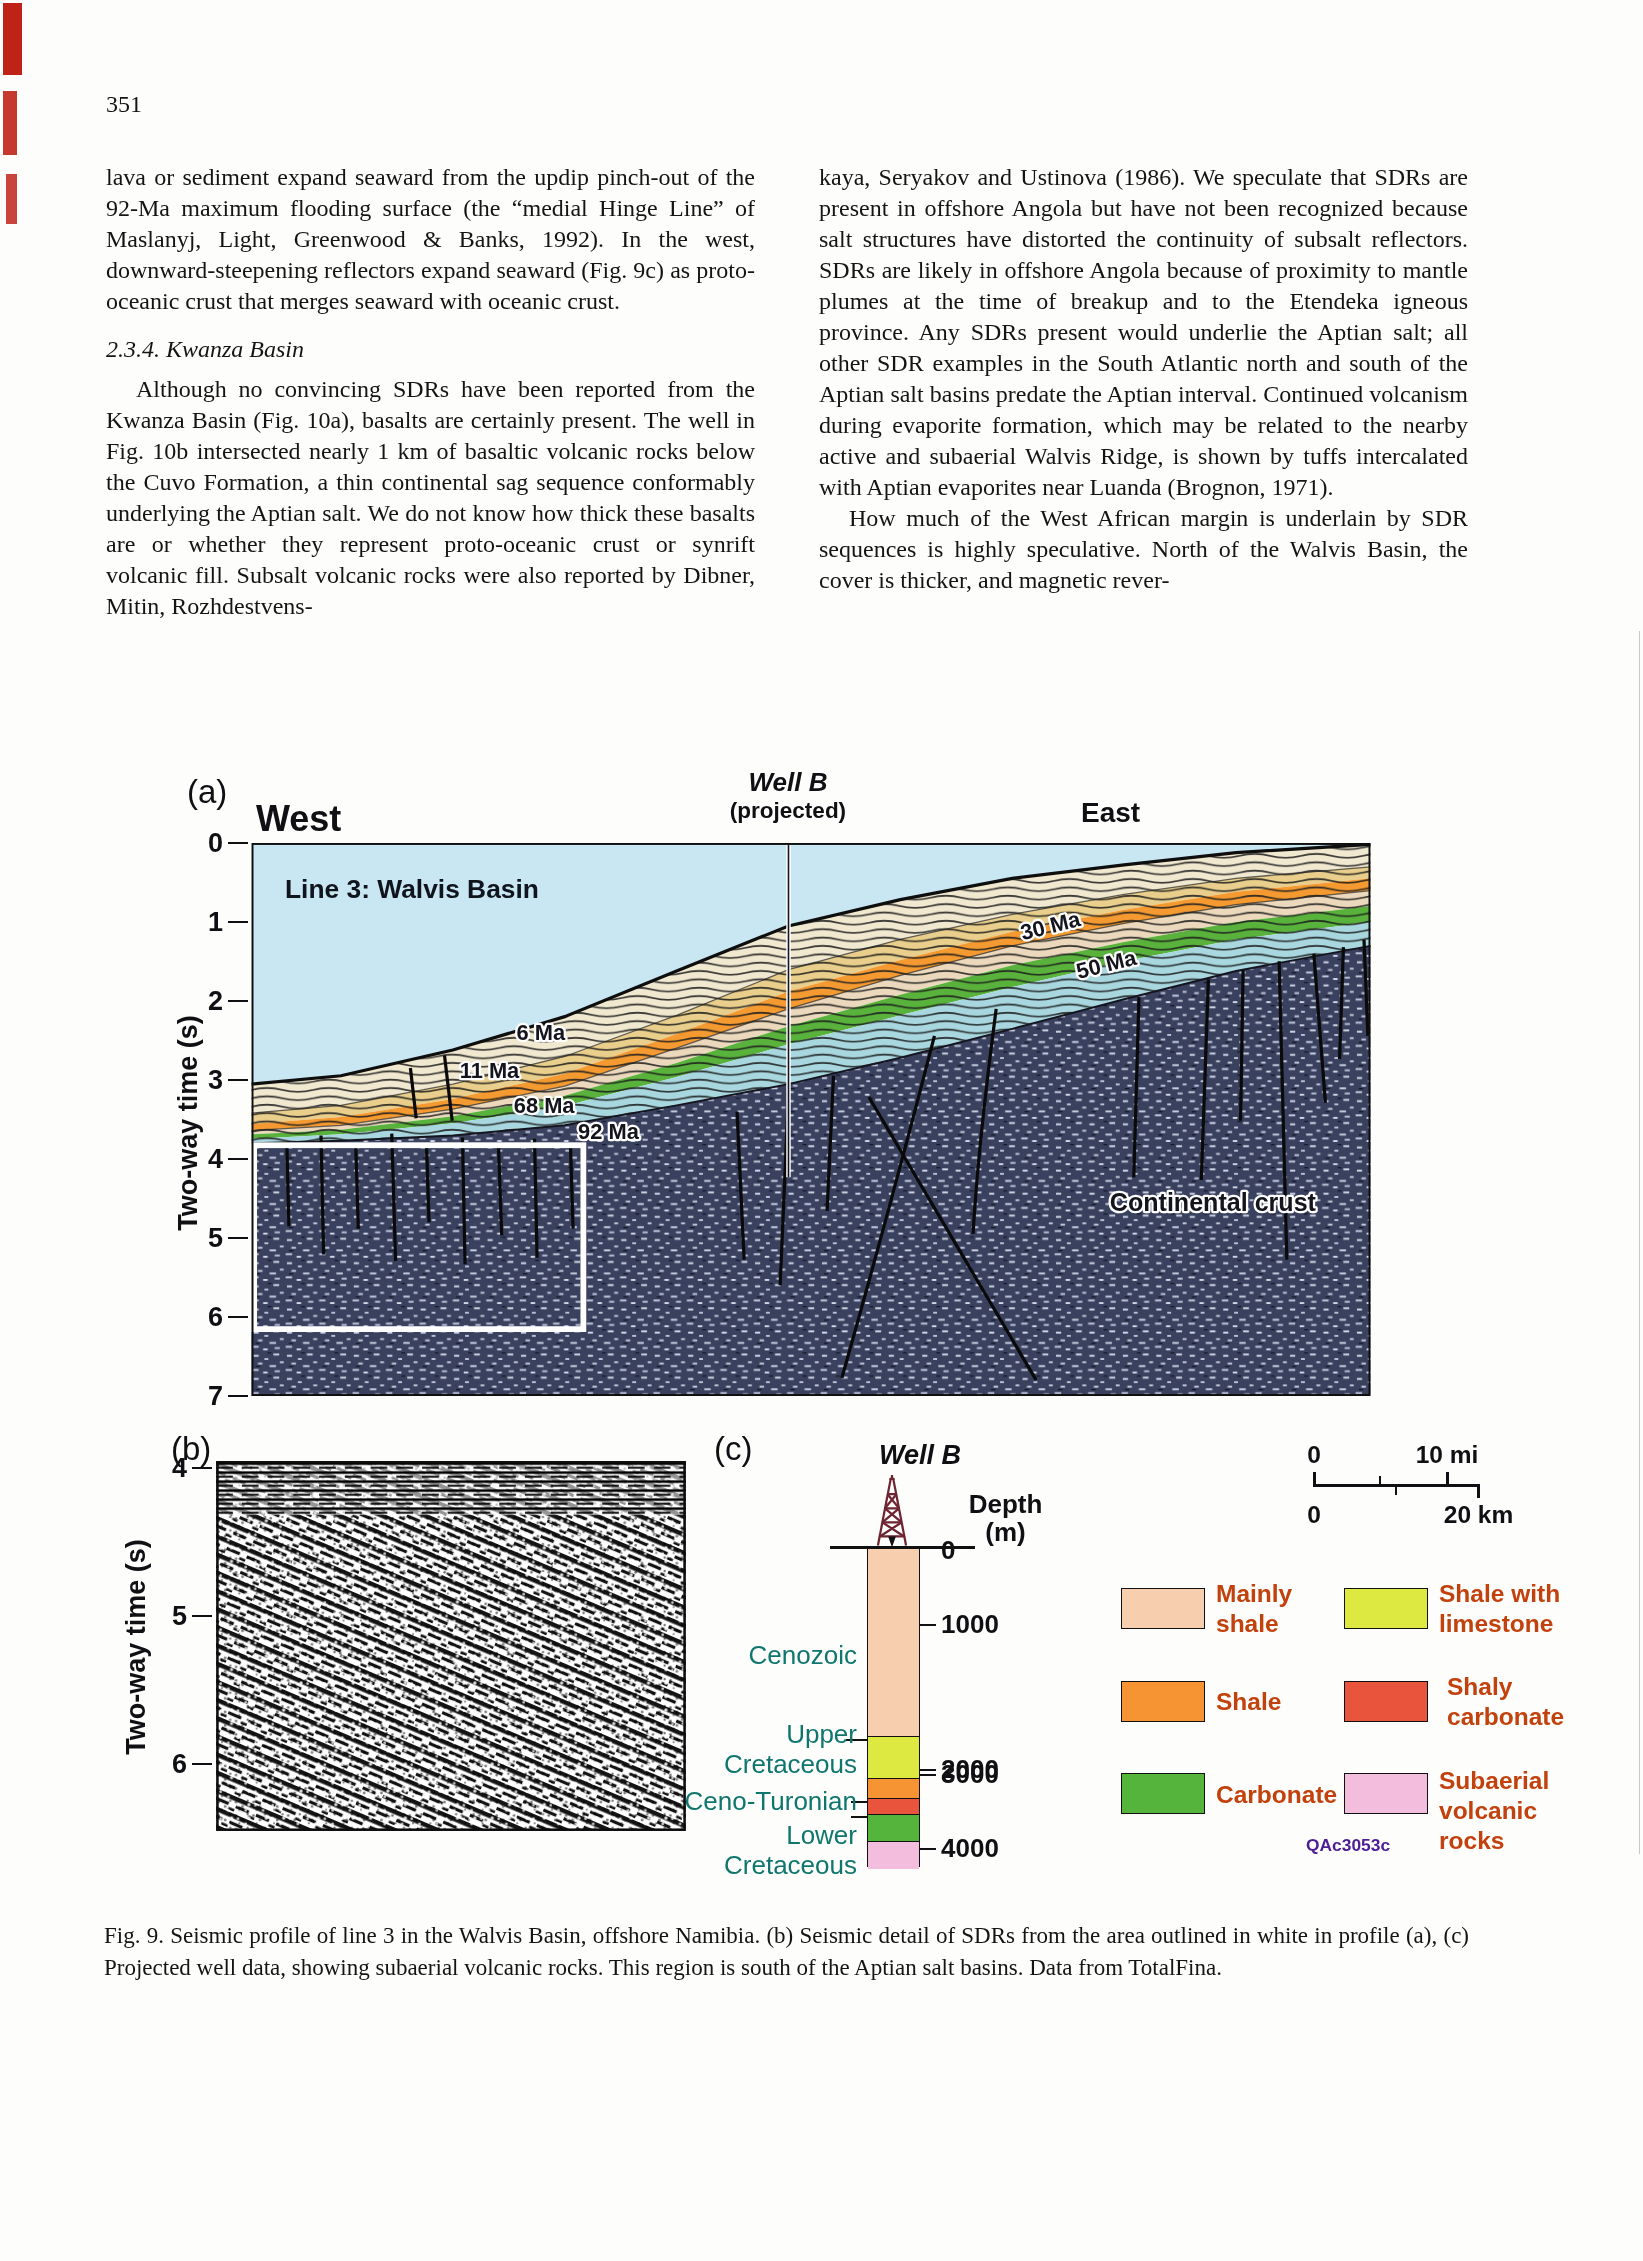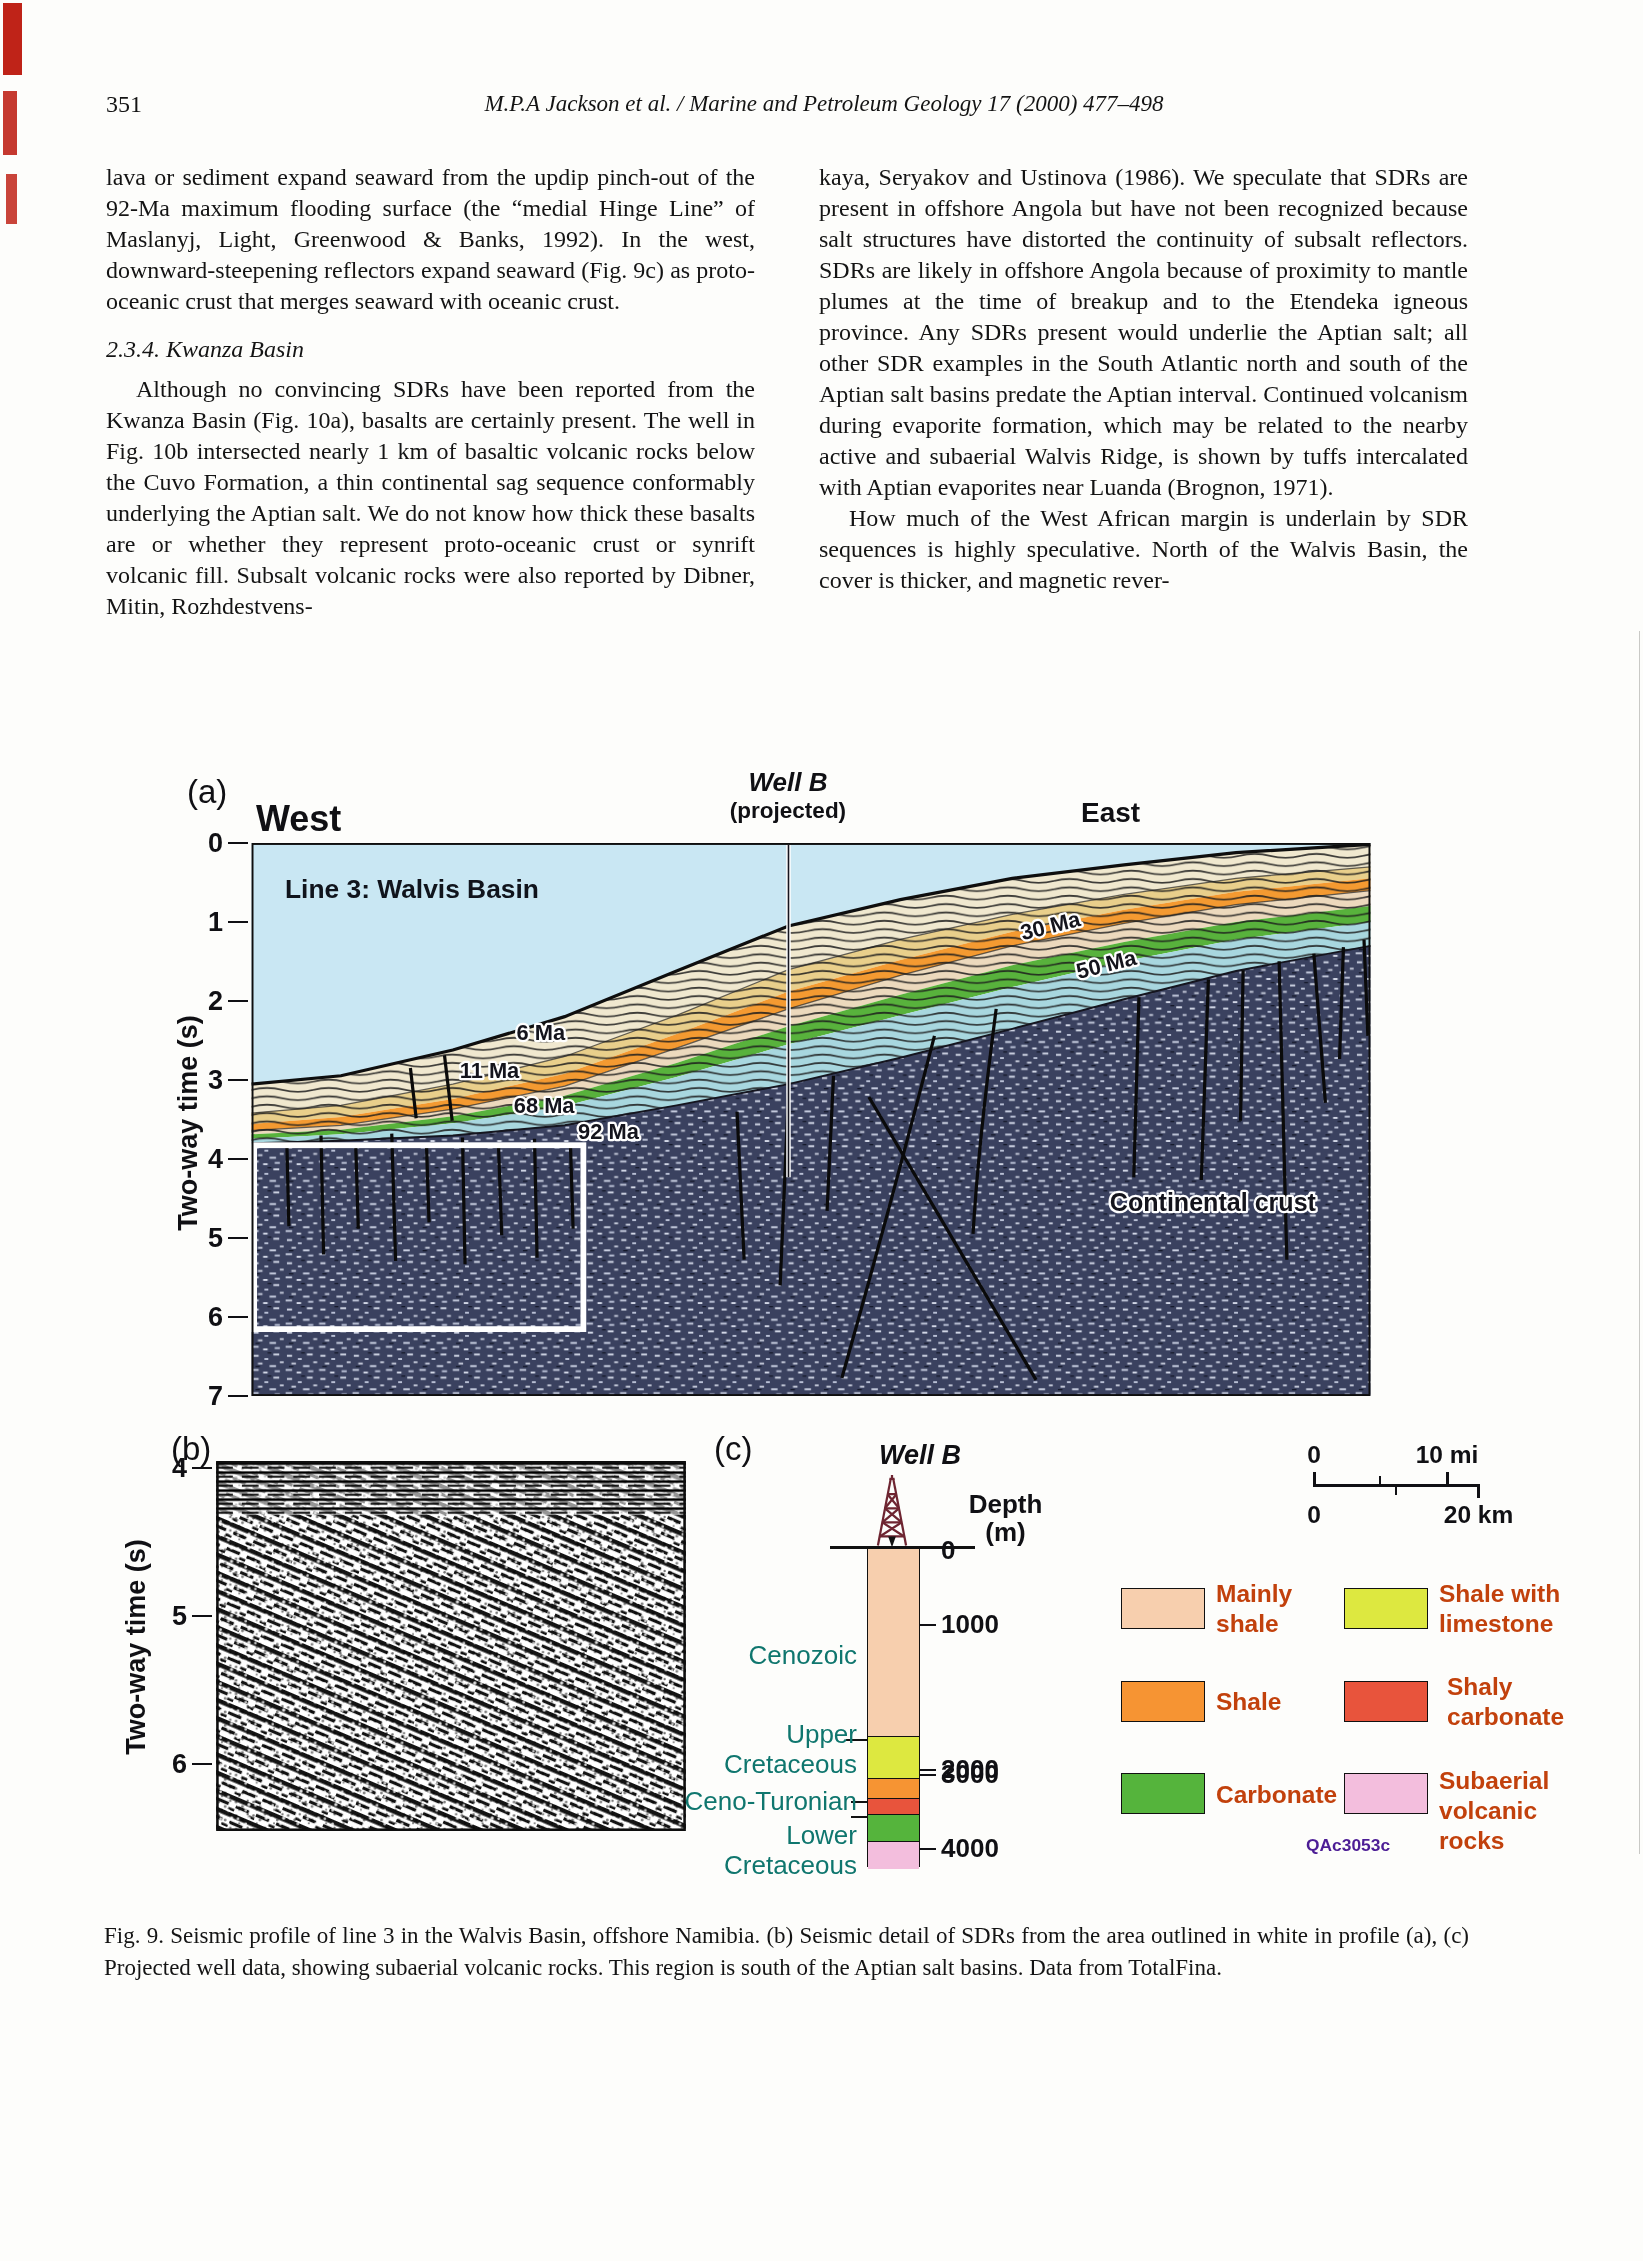--- a/index.html
+++ b/index.html
@@ -83,21 +83,20 @@
 <body>
 
 <div class="page">
 
   <div class="redmark rm1"></div>
   <div class="redmark rm2"></div>
   <div class="redmark rm3"></div>
   <div class="edgeline"></div>
 
   <div class="pnum">351</div>
-  <div class="rhead">M.P.A Jackson et al. / Marine and Petroleum Geology 17 (2000) 477–498</div>
 
   <div class="col colL">
     <p>lava or sediment expand seaward from the updip pinch-out of the 92-Ma maximum flooding surface (the “medial Hinge Line” of Maslanyj, Light, Greenwood &amp; Banks, 1992). In the west, downward-steepening reflectors expand seaward (Fig. 9c) as proto-oceanic crust that merges seaward with oceanic crust.</p>
     <p class="sect">2.3.4. Kwanza Basin</p>
     <p class="ind">Although no convincing SDRs have been reported from the Kwanza Basin (Fig. 10a), basalts are certainly present. The well in Fig. 10b intersected nearly 1 km of basaltic volcanic rocks below the Cuvo Formation, a thin continental sag sequence conformably underlying the Aptian salt. We do not know how thick these basalts are or whether they represent proto-oceanic crust or synrift volcanic fill. Subsalt volcanic rocks were also reported by Dibner, Mitin, Rozhdestvens-</p>
   </div>
   <div class="col colR">
     <p>kaya, Seryakov and Ustinova (1986). We speculate that SDRs are present in offshore Angola but have not been recognized because salt structures have distorted the continuity of subsalt reflectors. SDRs are likely in offshore Angola because of proximity to mantle plumes at the time of breakup and to the Etendeka igneous province. Any SDRs present would underlie the Aptian salt; all other SDR examples in the South Atlantic north and south of the Aptian salt basins predate the Aptian interval. Continued volcanism during evaporite formation, which may be related to the nearby active and subaerial Walvis Ridge, is shown by tuffs intercalated with Aptian evaporites near Luanda (Brognon, 1971).</p>
     <p class="ind">How much of the West African margin is underlain by SDR sequences is highly speculative. North of the Walvis Basin, the cover is thicker, and magnetic rever-</p>
   </div>

